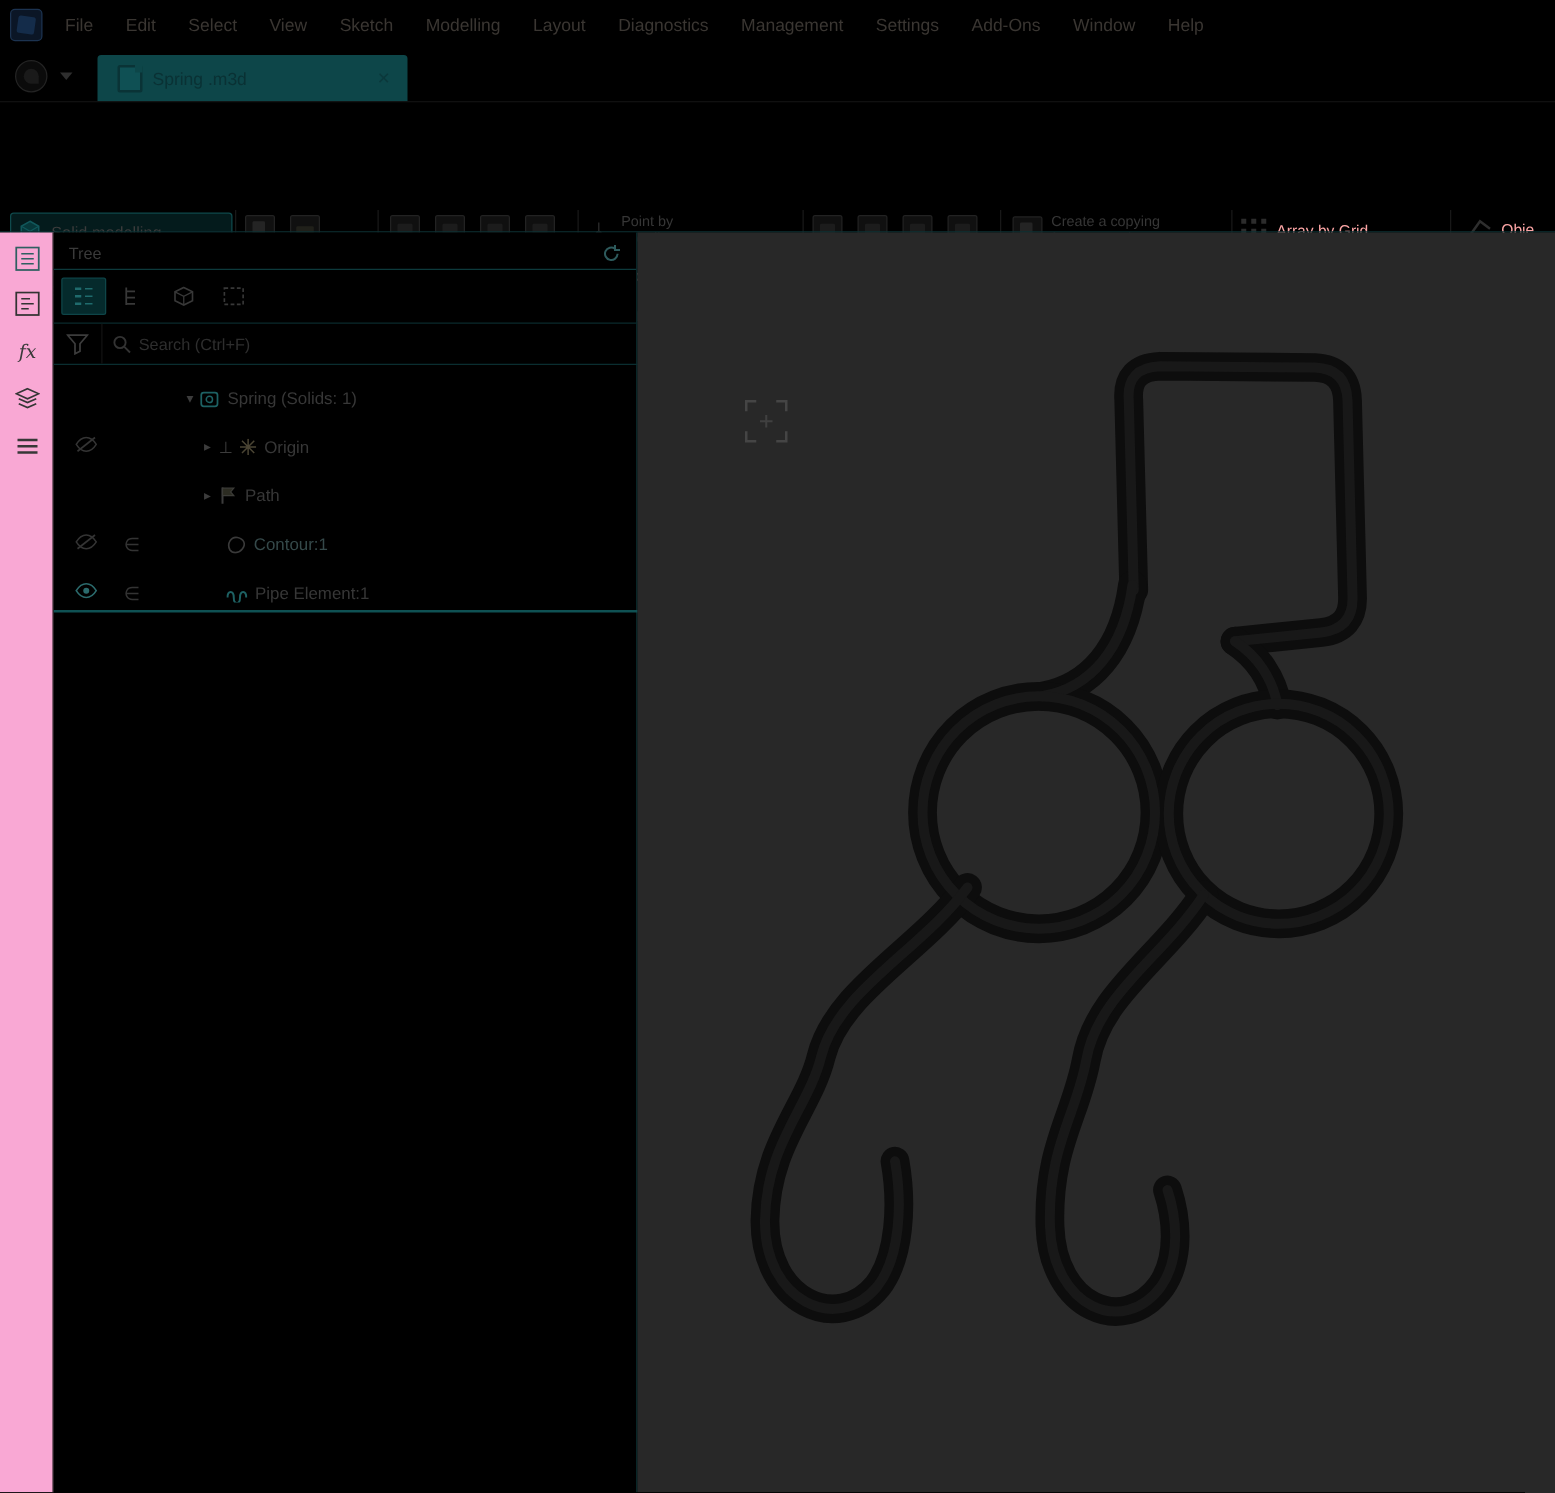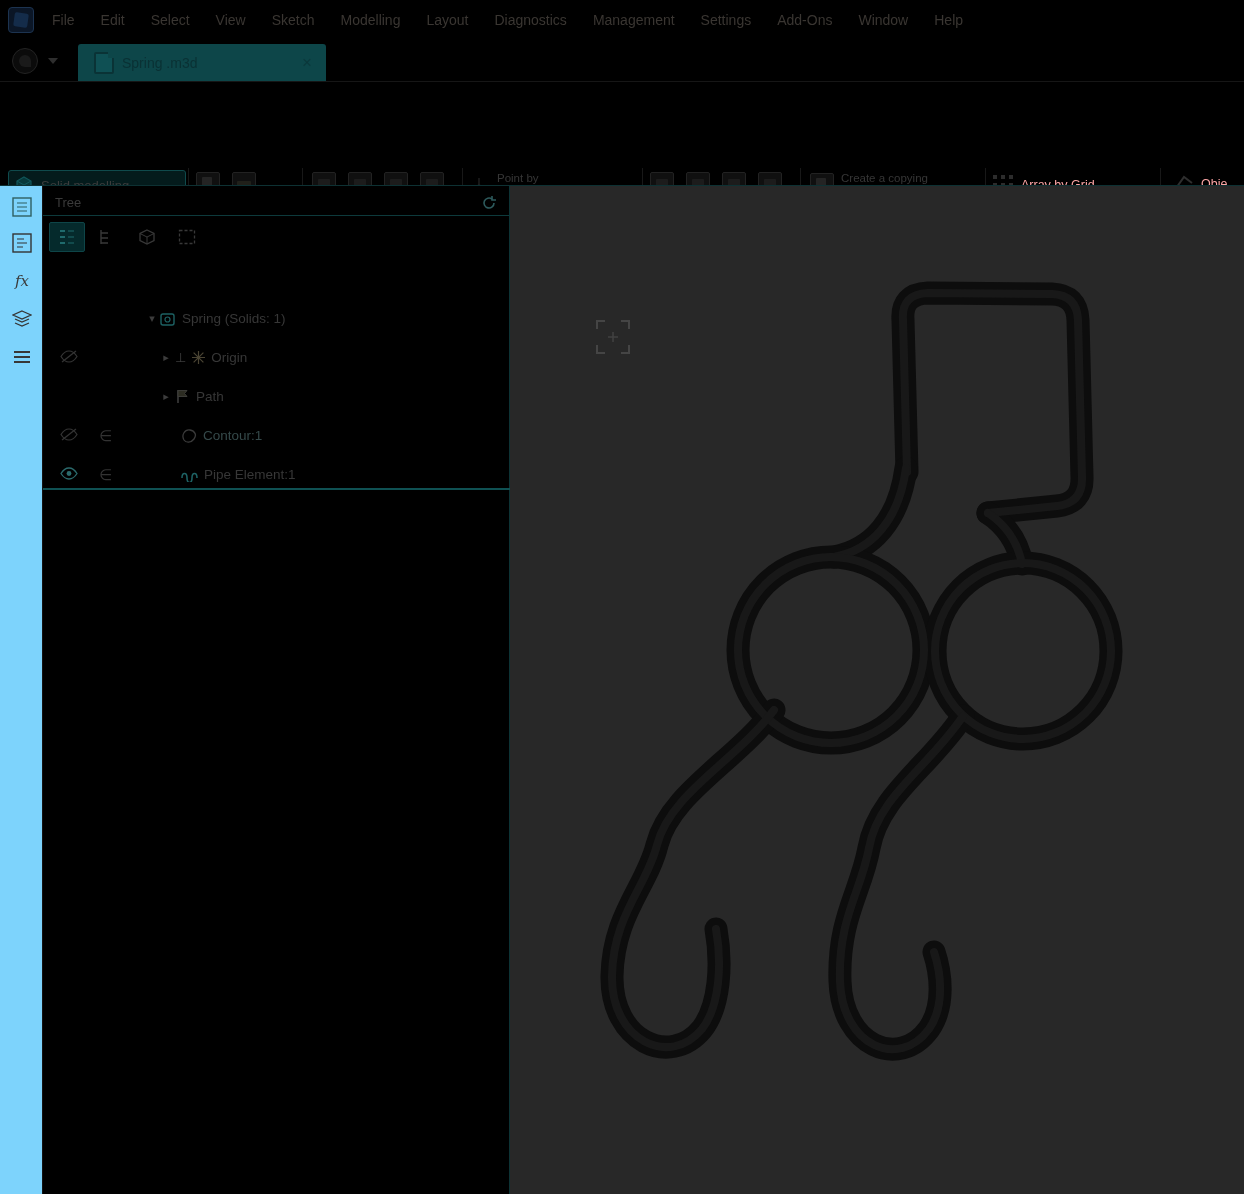--- a/index.html
+++ b/index.html
@@ -51,21 +51,21 @@
   .icon-row{display:flex;gap:12px;align-items:center;}
   .rib-btn{display:flex;align-items:center;gap:7px;}
   .rib-label{color:#363636;font-size:11.5px;line-height:13px;}
   .rib-label-lg{color:#fca5a5;font-size:12.5px;}
   .grp-label-row{top:162px;height:20px;display:flex;align-items:center;justify-content:center;gap:5px;}
   .grp-label{color:#2f2f2f;font-size:11.5px;white-space:nowrap;}
   .grp-chev{color:#2b2b2b;font-size:9px;}
   .grp-dots{color:#262626;font-size:11px;}
 
   
-  #left-strip{left:0;top:186px;width:42px;height:1008px;background:#7dd3fc;border-right:1px solid #141414;}
+  #left-strip{left:0;top:186px;width:42px;height:1008px;background:#f9a8d4;border-right:1px solid #141414;}
   .strip-ic{left:9px;width:26px;height:26px;display:flex;align-items:center;justify-content:center;}
   .fx-glyph{color:#3a3a3a;font-size:15px;font-style:italic;font-family:"DejaVu Serif",serif;}
 
   
   #tree-panel{left:43px;top:186px;width:467px;height:1008px;background:#000;
               border-right:1px solid #0d3335;box-sizing:border-box;}
   #tree-header{position:absolute;left:0;top:4px;width:100%;height:26px;display:flex;align-items:center;
               padding:0 12px;box-sizing:border-box;border-bottom:1px solid #0d3a3c;}
   #tree-title{color:#3a3a3a;font-size:13px;flex:1;}
   .panel-tabs{position:absolute;left:6px;top:36px;display:flex;gap:4px;}
@@ -337,20 +337,32 @@
             <path d="M2 4.5 9 8l7-3.5M9 8v7" fill="none" stroke="#383838" stroke-width="1"></path>
           </svg>
       </div>
       <div class="ptab">
         <svg width="18" height="16" viewBox="0 0 18 16">
             <rect x="1.5" y="1.5" width="15" height="13" fill="none" stroke="#383838" stroke-width="1.3" stroke-dasharray="3 2"></rect>
           </svg>
       </div>
     </div>
 
+    <div id="search-row">
+      <div class="funnel-box">
+        <svg width="18" height="17" viewBox="0 0 18 17">
+          <path d="M1 1h16l-6 7v6l-4 2V8z" fill="none" stroke="#3c3c3c" stroke-width="1.4"></path>
+        </svg>
+      </div>
+      <svg width="15" height="15" viewBox="0 0 15 15" style="margin-left:8px">
+        <circle cx="6" cy="6" r="4.5" fill="none" stroke="#333" stroke-width="1.5"></circle>
+        <path d="M9.5 9.5 14 14" stroke="#333" stroke-width="1.5"></path>
+      </svg>
+      <input class="search-input" type="text" placeholder="Search (Ctrl+F)" style="">
+    </div>
 
     <div class="tree-row" style="top:113px;padding-left:102px;box-sizing:border-box">
       <span class="caret">▾</span>
       <svg width="17" height="17" viewBox="0 0 17 17">
         <rect x="2" y="4" width="13" height="11" rx="2" fill="none" stroke="#1d6163" stroke-width="1.4"></rect>
         <circle cx="8.5" cy="9.5" r="2.5" fill="none" stroke="#1d6163" stroke-width="1.2"></circle>
       </svg>
       <span class="tlabel">Spring (Solids: 1)</span>
     </div>
 

